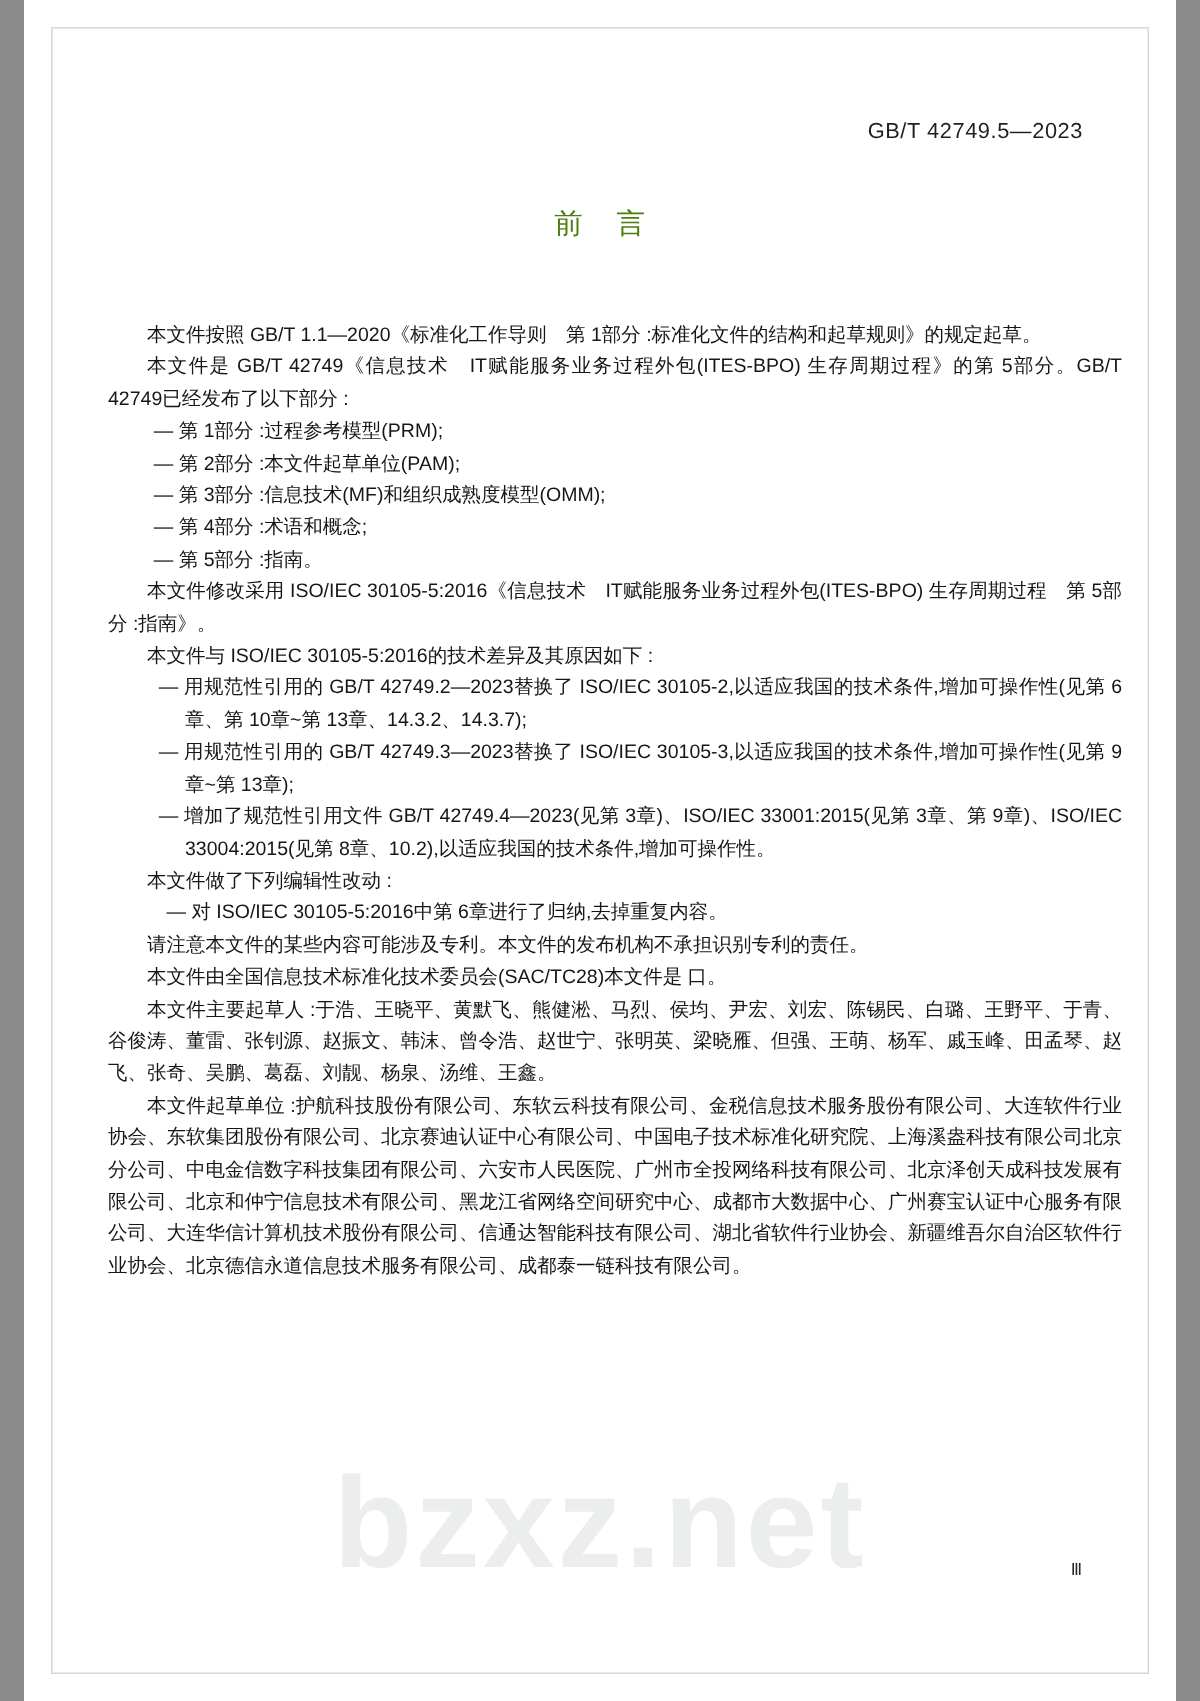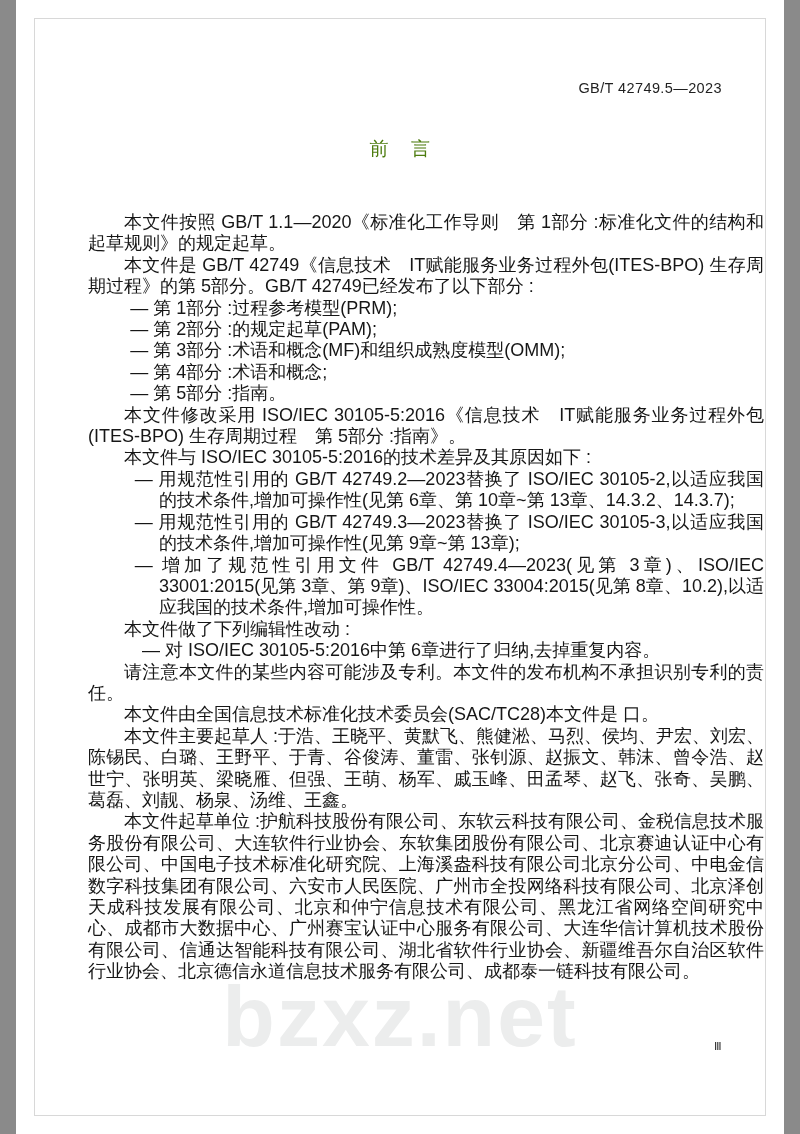--- a/index.html
+++ b/index.html
@@ -49,23 +49,23 @@
     font-size: 19px;
     letter-spacing: 0.5px;
     color: #4d7c0f;
   }
   .doc-title .gap { display: inline-block; width: 22px; }
 
   
   .body {
     position: absolute;
     top: 212px;
-    left: 72px;
+    left: 56px;
     width: 676px;
-    font-size: 18px;
+    font-size: 13px;
     line-height: 21.4px;
     text-align: justify;
     text-justify: inter-ideograph;
     color: #161616;
   }
   p.para {
     margin: 0;
     text-indent: 2em;
   }
 
@@ -126,22 +126,22 @@
   </div>
 
   <div class="body">
 
     <p class="para">本文件按照 GB/T 1.1—2020《标准化工作导则　第 1部分 :标准化文件的结构和起草规则》的规定起草。</p>
 
     <p class="para">本文件是 GB/T 42749《信息技术　IT赋能服务业务过程外包(ITES-BPO) 生存周期过程》的第 5部分。GB/T 42749已经发布了以下部分 :</p>
 
     <ul class="dash-list indent1">
       <li>— 第 1部分 :过程参考模型(PRM);</li>
-      <li>— 第 2部分 :的规定起草(PAM);</li>
-      <li>— 第 3部分 :术语和概念(MF)和组织成熟度模型(OMM);</li>
+      <li>— 第 2部分 :本文件起草单位(PAM);</li>
+      <li>— 第 3部分 :信息技术(MF)和组织成熟度模型(OMM);</li>
       <li>— 第 4部分 :术语和概念;</li>
       <li>— 第 5部分 :指南。</li>
     </ul>
 
     <p class="para">本文件修改采用 ISO/IEC 30105-5:2016《信息技术　IT赋能服务业务过程外包(ITES-BPO) 生存周期过程　第 5部分 :指南》。</p>
 
     <p class="para">本文件与 ISO/IEC 30105-5:2016的技术差异及其原因如下 :</p>
 
     <ul class="dash-list indent2 hanging">
       <li>— 用规范性引用的 GB/T 42749.2—2023替换了 ISO/IEC 30105-2,以适应我国的技术条件,增加可操作性(见第 6章、第 10章~第 13章、14.3.2、14.3.7);</li>

